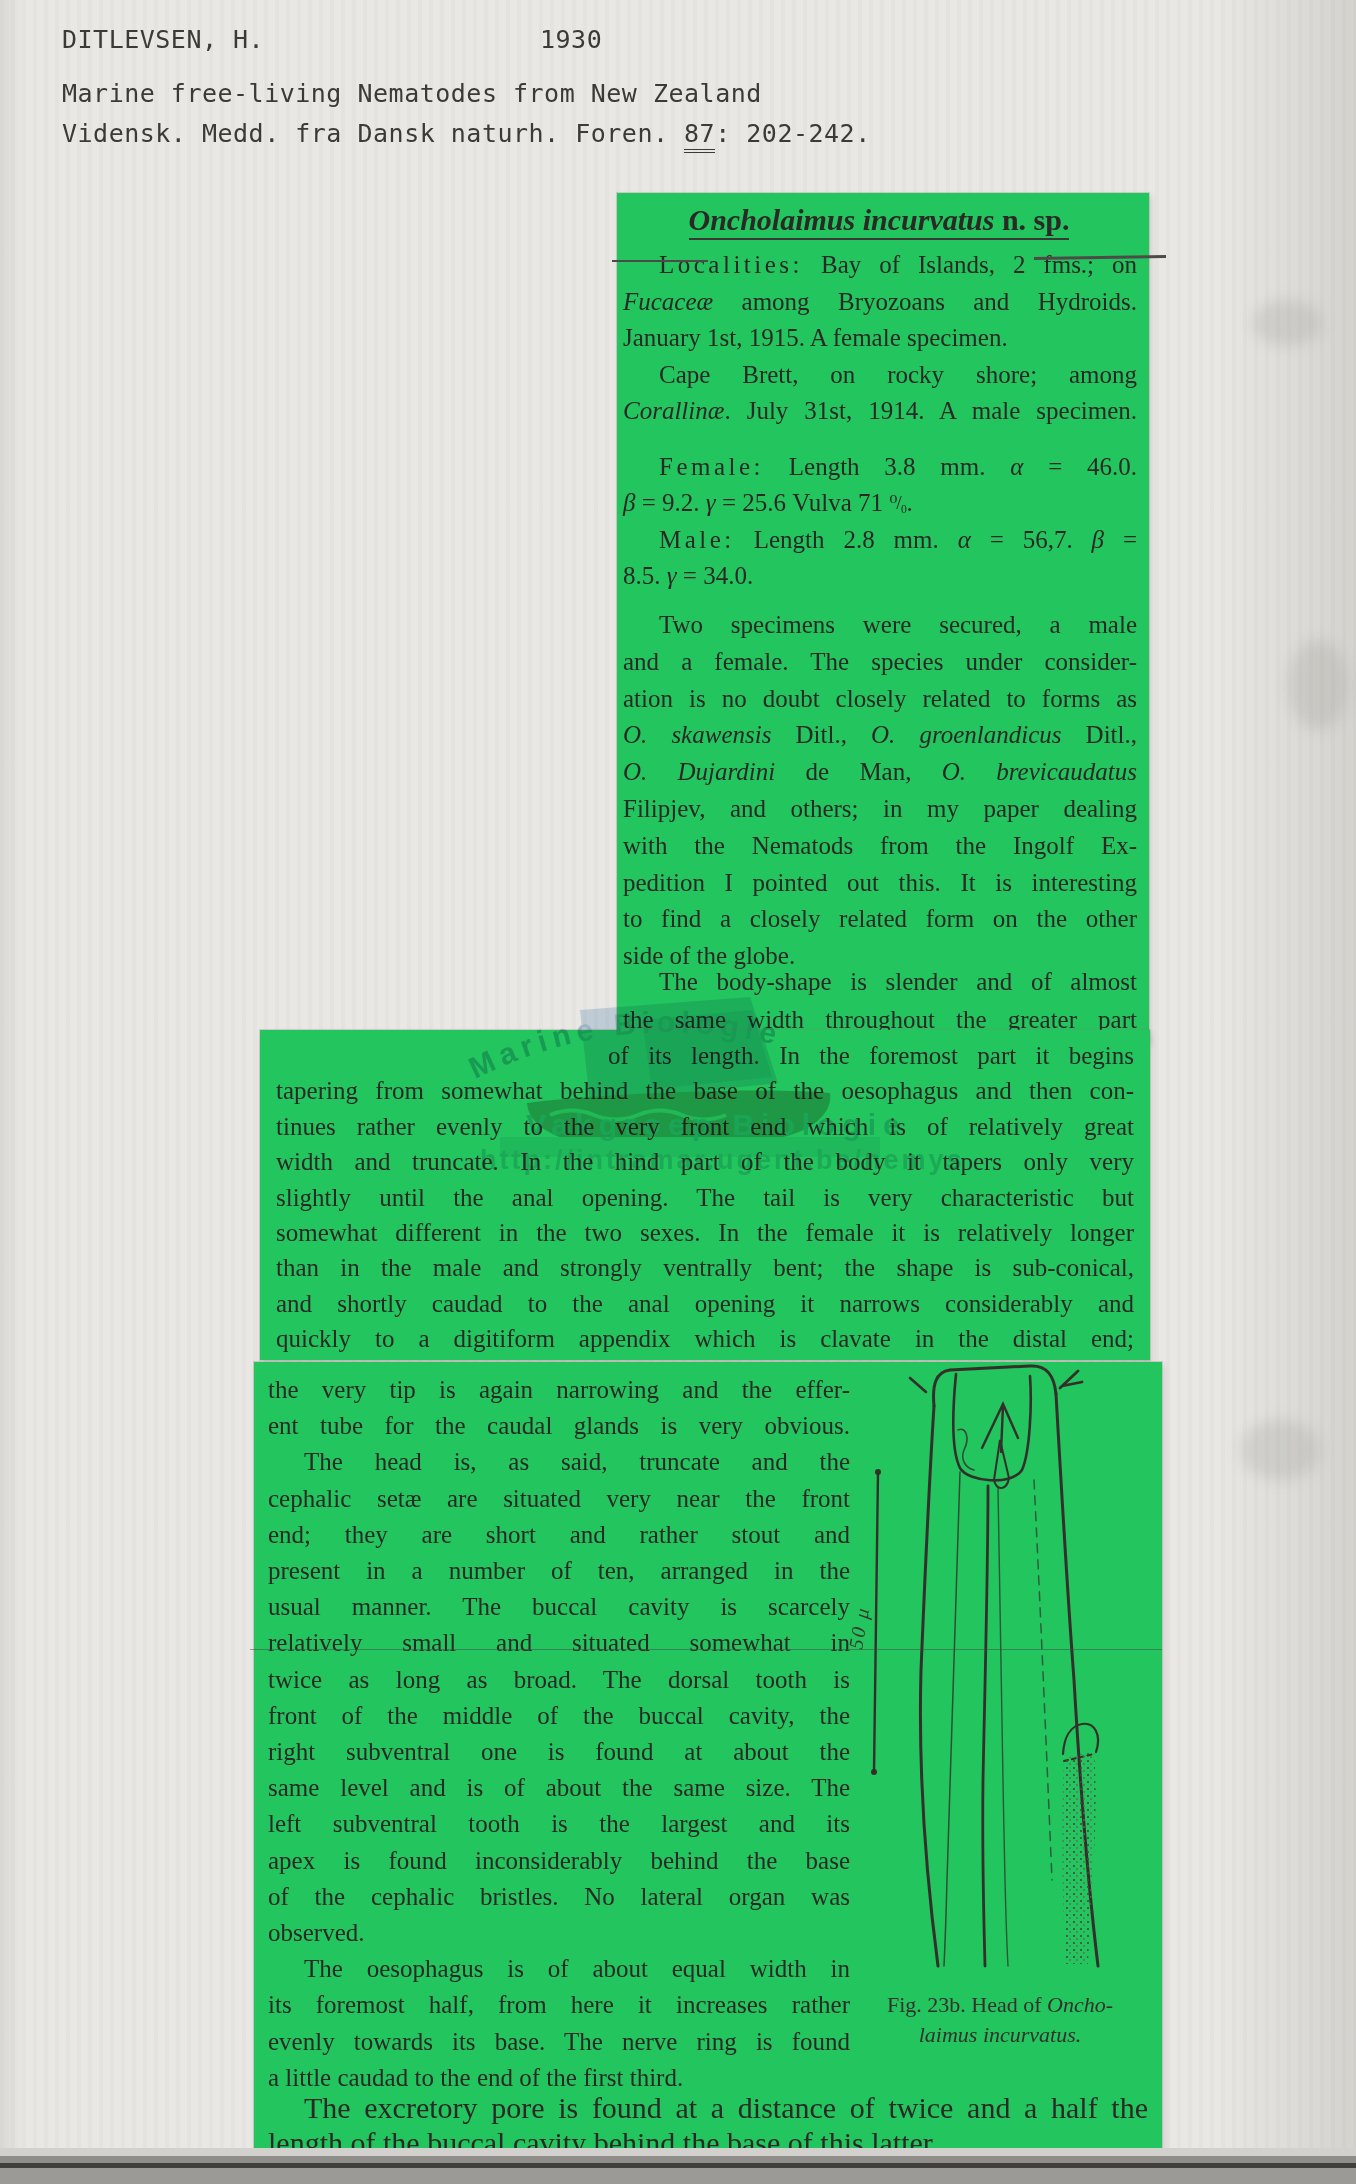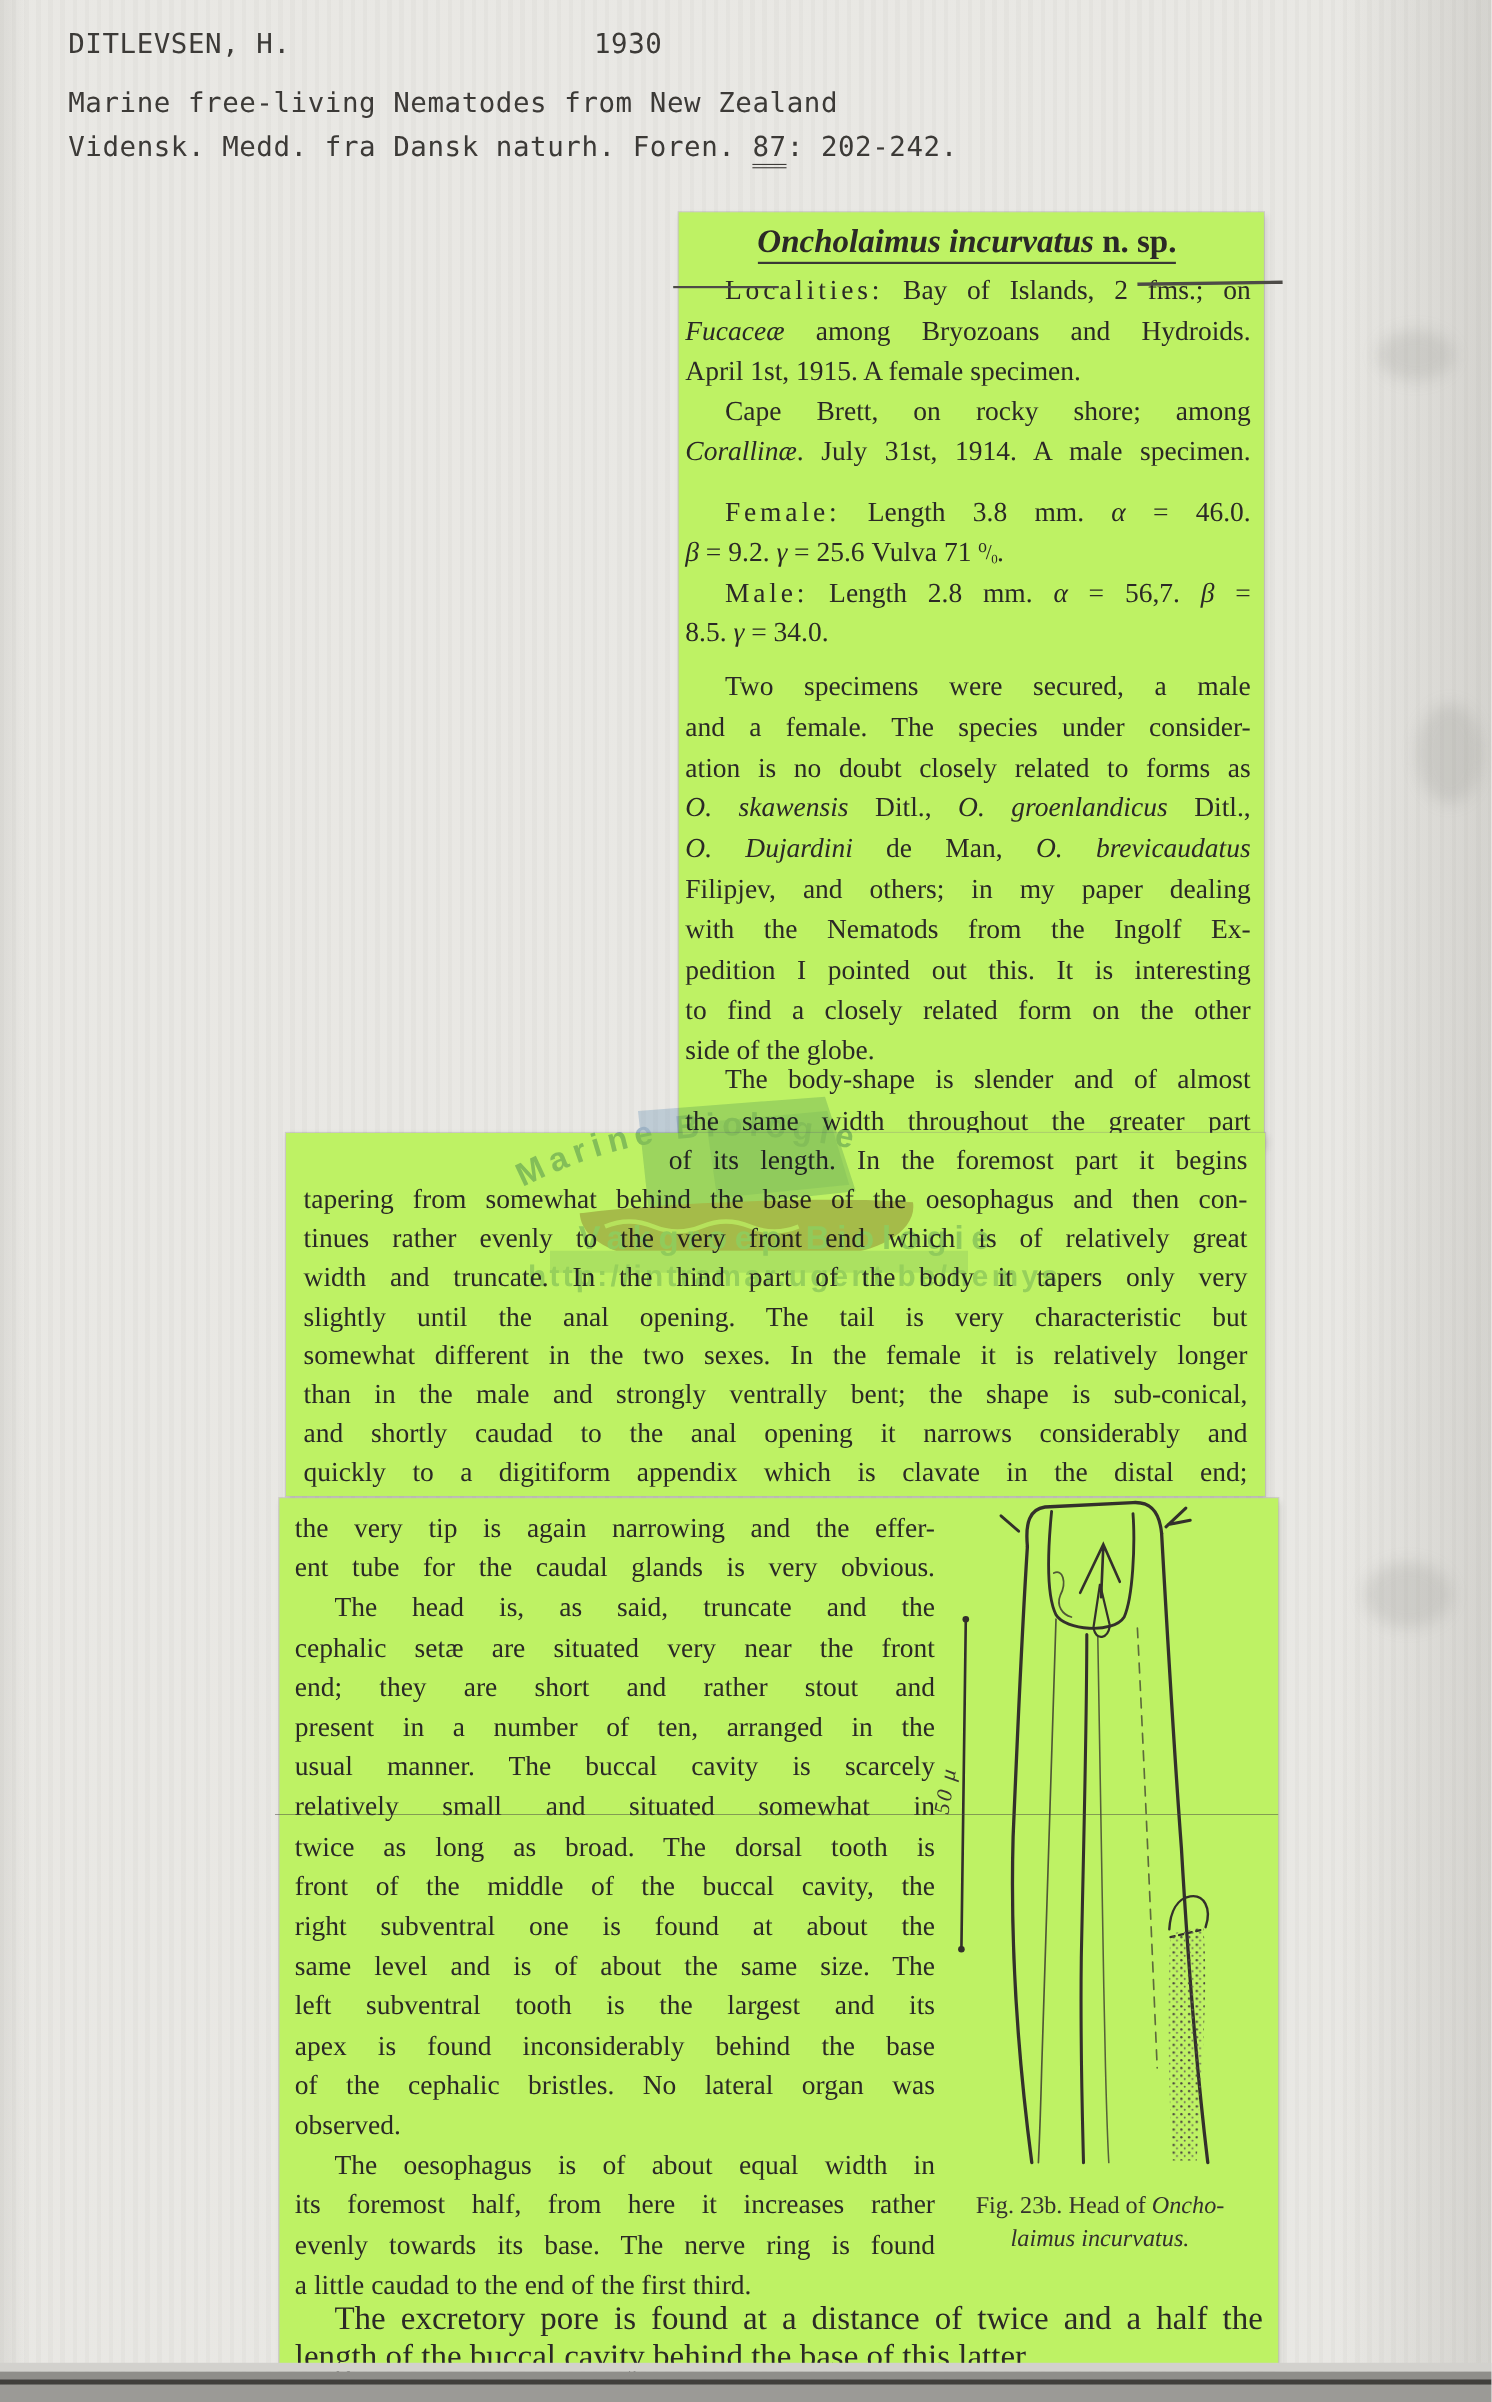--- a/index.html
+++ b/index.html
@@ -9,21 +9,21 @@
     font-family:"Liberation Serif","DejaVu Serif",serif;
     color:#2b2926;
   }
   .streaks{position:absolute;inset:0;z-index:0;pointer-events:none;
     background:
       linear-gradient(90deg, rgba(120,118,110,.10) 0 6px, rgba(0,0,0,0) 24px),
       linear-gradient(270deg, rgba(110,108,100,.16) 0 10px, rgba(0,0,0,0) 140px),
       repeating-linear-gradient(90deg, rgba(100,98,92,.03) 0 4px, rgba(255,255,255,.03) 4px 11px);
   }
   .smudge{position:absolute;background:rgba(130,128,120,.18);border-radius:50%;filter:blur(7px);z-index:0}
-  .clip{position:absolute;background:#bef264;z-index:1;
+  .clip{position:absolute;background:#22c55e;z-index:1;
     box-shadow:0 0 0 1px rgba(140,138,128,.28), 2px 3px 6px rgba(90,88,80,.20);}
   .typed{position:absolute;left:62px;top:20px;z-index:2;
     font-family:"DejaVu Sans Mono","Liberation Mono",monospace;
     font-size:25px;line-height:40px;color:#3c3a37;letter-spacing:.5px;white-space:nowrap}
   .typed .yr{position:absolute;left:478px;top:0}
   .dblu{border-bottom:4px double #3c3a37;padding-bottom:1px}
   .t{position:absolute;font-size:25px}
   .line{min-height:1em}
   .line.j{text-align:justify;text-align-last:justify}
   .line.ind{padding-left:36px}
@@ -59,21 +59,21 @@
   </div>
 </div>
 
 <div class="clip" style="left:617px;top:193px;width:532px;height:849px">
   <div class="title">
     <span class="tline"><span class="i">Oncholaimus incurvatus</span><b> n. sp.</b></span>
   </div>
   <div class="t" style="left:6px;top:54px;width:514px;line-height:36.6px">
       <div class="line ind j"><span class="sp">Localities:</span><span> Bay of Islands, 2 fms.; on</span></div>
       <div class="line j"><span class="i">Fucaceæ</span><span> among Bryozoans and Hydroids.</span></div>
-      <div class="line "><span>April 1st, 1915. A female specimen.</span></div>
+      <div class="line "><span>January 1st, 1915. A female specimen.</span></div>
       <div class="line ind j"><span>Cape Brett, on rocky shore; among</span></div>
       <div class="line j"><span class="i">Corallinæ</span><span>. July 31st, 1914. A male specimen.</span></div>
     </div>
   <div class="t" style="left:6px;top:256px;width:514px;line-height:36.3px">
       <div class="line ind j"><span class="sp">Female:</span><span> Length 3.8 mm. </span><span class="i">α</span><span> = 46.0.</span></div>
       <div class="line "><span class="i">β</span><span> = 9.2. </span><span class="i">γ</span><span> = 25.6 Vulva 71 </span><span class="frac">⁰/₀</span><span>.</span></div>
       <div class="line ind j"><span class="sp">Male:</span><span> Length 2.8 mm. </span><span class="i">α</span><span> = 56,7. </span><span class="i">β</span><span> =</span></div>
       <div class="line "><span>8.5. </span><span class="i">γ</span><span> = 34.0.</span></div>
     </div>
   <div class="t" style="left:6px;top:414px;width:514px;line-height:36.8px">

